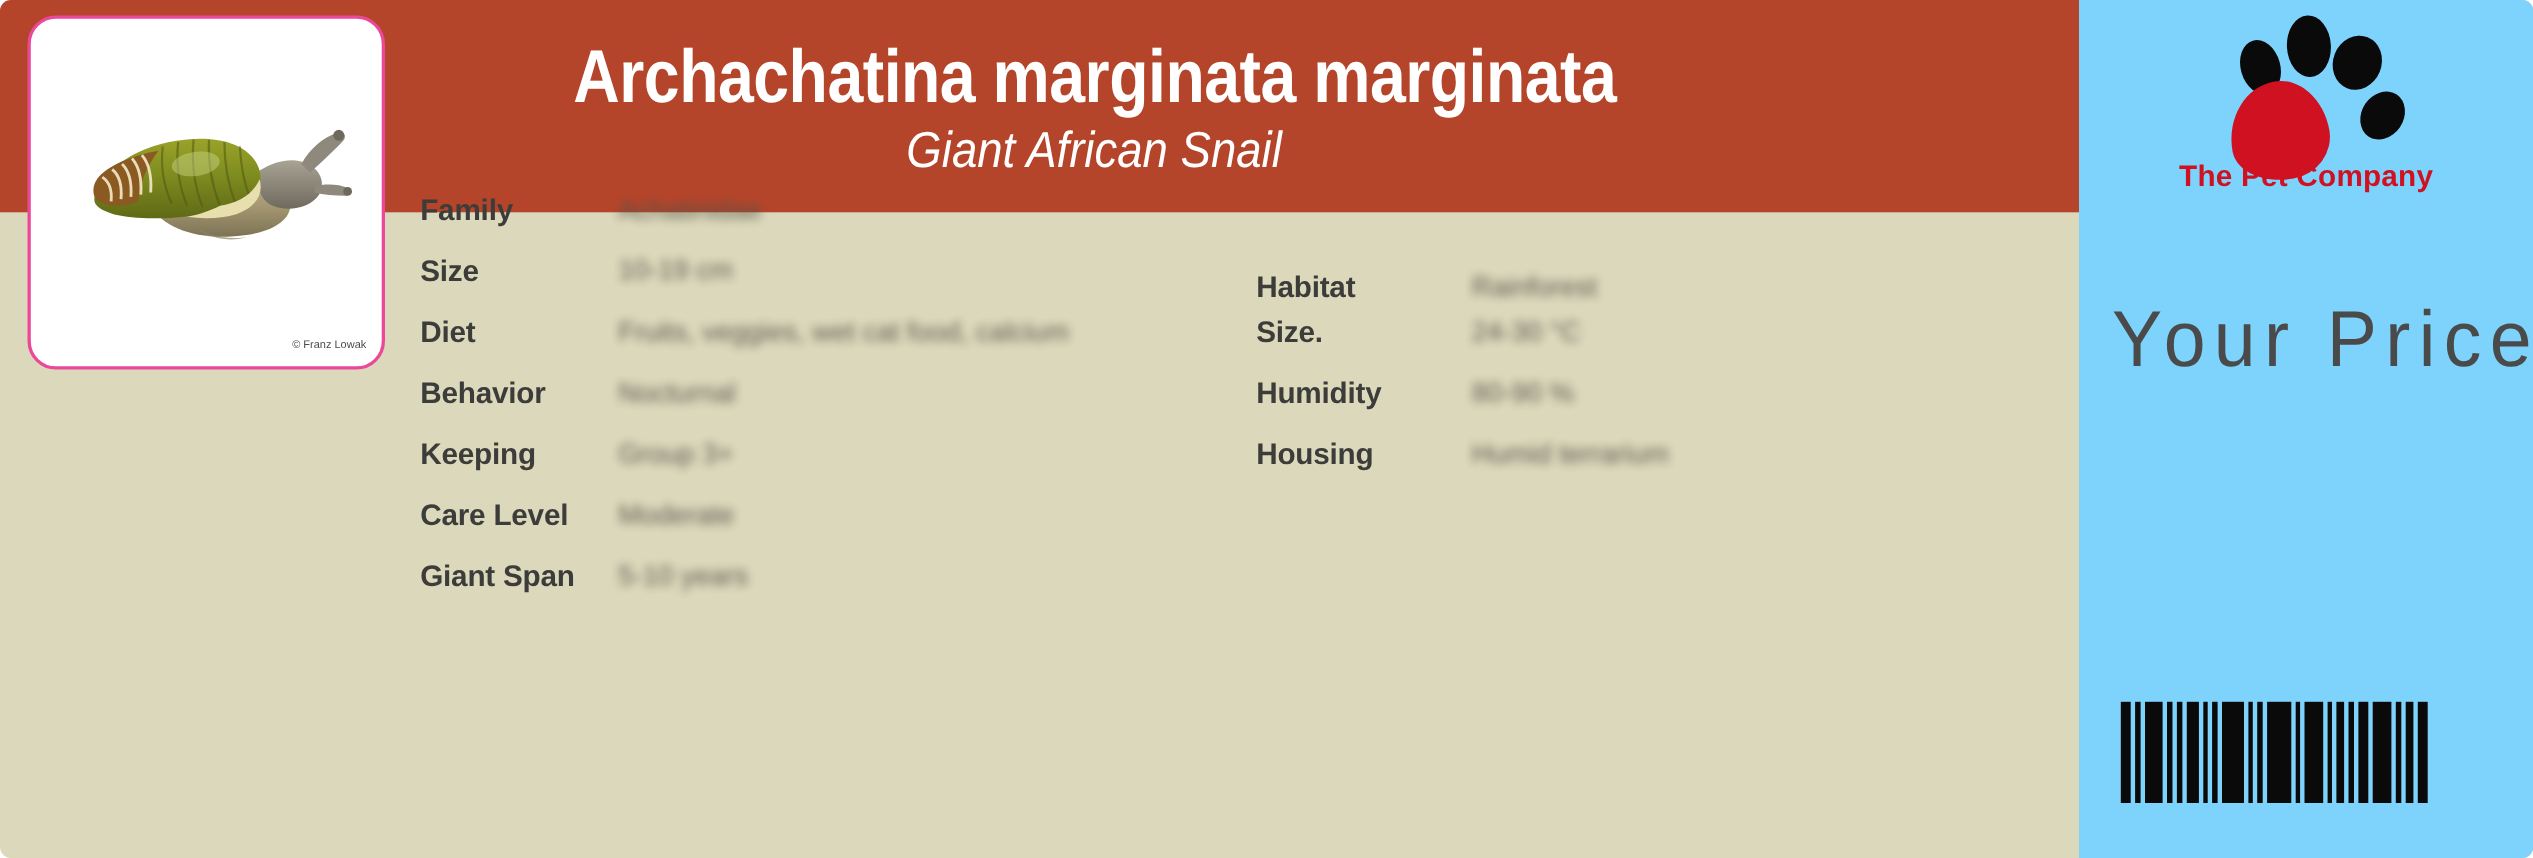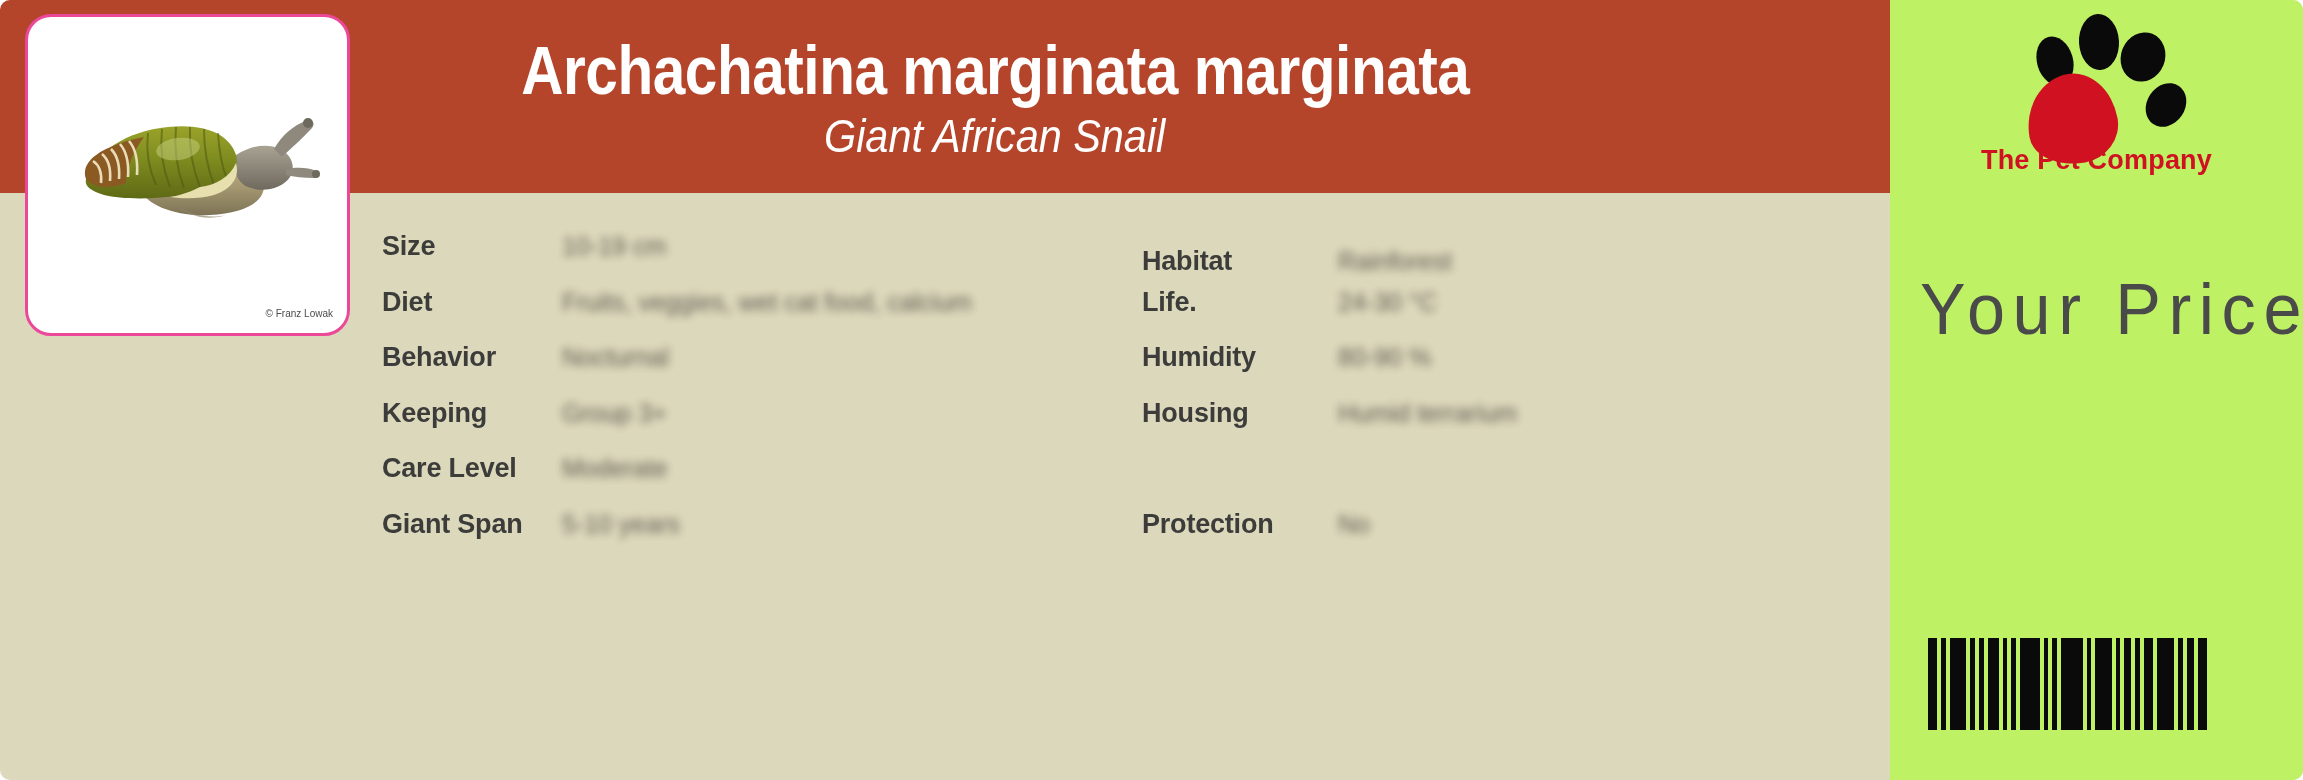--- a/index.html
+++ b/index.html
@@ -105,21 +105,21 @@
     font-size:25px;
     color:#55524a;
     filter:blur(4.2px);
     -webkit-filter:blur(4.2px);
     opacity:0.92;
   }
   
   .right-panel{
     position:absolute;left:1890px;top:0;
     width:413px;height:780px;
-    background:#bef264;
+    background:#7dd3fc;
     z-index:4;
     overflow:hidden;
   }
   .logo{
     position:absolute;left:0;top:6px;
     width:413px;height:190px;
   }
   .paw{
     position:absolute;left:50%;top:4px;
     transform:translateX(-50%);
@@ -238,20 +238,24 @@
 
         <ellipse cx="128" cy="44" rx="22" ry="11" fill="#cfd98a" opacity="0.45" transform="rotate(-8 128 44)"></ellipse>
       </svg>
       <div class="credit">© Franz Lowak</div>
     </div>
   </div>
 
   <div class="specs">
 
     <div class="col col-left">
+      <div class="row" style="top:-22px">
+        <span class="lbl">Family</span>
+        <span class="val">Achatinidae</span>
+      </div>
       <div class="row" style="top:33px">
         <span class="lbl">Size</span>
         <span class="val">10-19 cm</span>
       </div>
       <div class="row" style="top:89px">
         <span class="lbl">Diet</span>
         <span class="val">Fruits, veggies, wet cat food, calcium</span>
       </div>
       <div class="row" style="top:144px">
         <span class="lbl">Behavior</span>
@@ -270,34 +274,30 @@
         <span class="val">5-10 years</span>
       </div>
     </div>
 
     <div class="col col-right">
       <div class="row" style="top:48px">
         <span class="lbl">Habitat</span>
         <span class="val">Rainforest</span>
       </div>
       <div class="row" style="top:89px">
-        <span class="lbl">Life.</span>
+        <span class="lbl">Size.</span>
         <span class="val">24-30 °C</span>
       </div>
       <div class="row" style="top:144px">
         <span class="lbl">Humidity</span>
         <span class="val">80-90 %</span>
       </div>
       <div class="row" style="top:200px">
         <span class="lbl">Housing</span>
         <span class="val">Humid terrarium</span>
-      </div>
-      <div class="row" style="top:311px">
-        <span class="lbl">Protection</span>
-        <span class="val">No</span>
       </div>
     </div>
 
   </div>
 
   <div class="right-panel">
 
     <div class="logo">
       <div class="paw">
         <div class="toe t1"></div>

